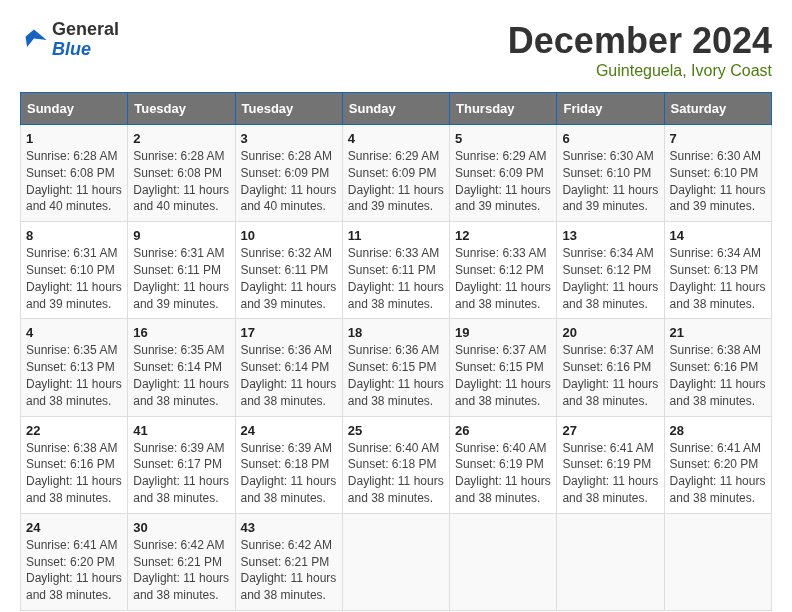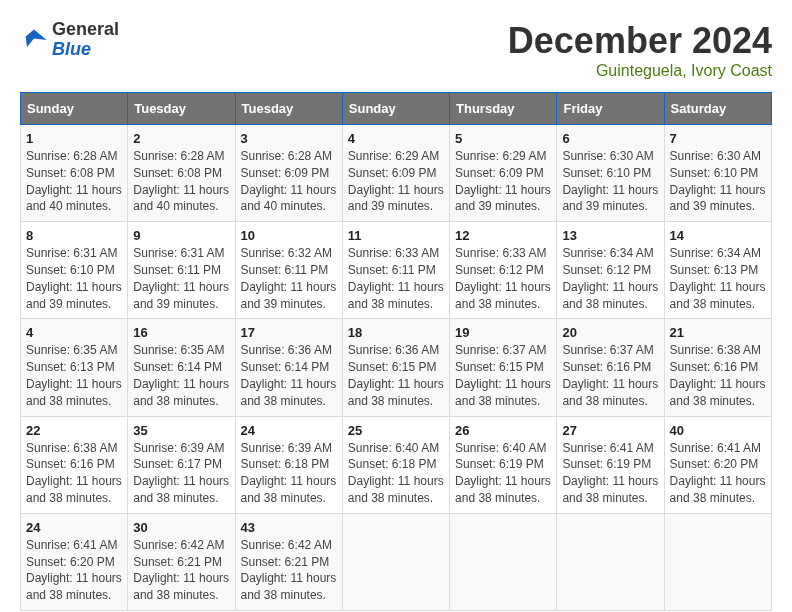--- a/index.html
+++ b/index.html
@@ -210,41 +210,41 @@
           <span class="day-number">21</span>
           <div class="day-info">Sunrise: 6:38 AM<br>Sunset: 6:16 PM<br>Daylight: 11 hours<br>and 38 minutes.</div>
         </td>
       </tr>
       <tr>
         <td>
           <span class="day-number">22</span>
           <div class="day-info">Sunrise: 6:38 AM<br>Sunset: 6:16 PM<br>Daylight: 11 hours<br>and 38 minutes.</div>
         </td>
         <td>
-          <span class="day-number">35</span>
+          <span class="day-number">41</span>
           <div class="day-info">Sunrise: 6:39 AM<br>Sunset: 6:17 PM<br>Daylight: 11 hours<br>and 38 minutes.</div>
         </td>
         <td>
           <span class="day-number">24</span>
           <div class="day-info">Sunrise: 6:39 AM<br>Sunset: 6:18 PM<br>Daylight: 11 hours<br>and 38 minutes.</div>
         </td>
         <td>
           <span class="day-number">25</span>
           <div class="day-info">Sunrise: 6:40 AM<br>Sunset: 6:18 PM<br>Daylight: 11 hours<br>and 38 minutes.</div>
         </td>
         <td>
           <span class="day-number">26</span>
           <div class="day-info">Sunrise: 6:40 AM<br>Sunset: 6:19 PM<br>Daylight: 11 hours<br>and 38 minutes.</div>
         </td>
         <td>
           <span class="day-number">27</span>
           <div class="day-info">Sunrise: 6:41 AM<br>Sunset: 6:19 PM<br>Daylight: 11 hours<br>and 38 minutes.</div>
         </td>
         <td>
-          <span class="day-number">40</span>
+          <span class="day-number">28</span>
           <div class="day-info">Sunrise: 6:41 AM<br>Sunset: 6:20 PM<br>Daylight: 11 hours<br>and 38 minutes.</div>
         </td>
       </tr>
       <tr>
         <td>
           <span class="day-number">24</span>
           <div class="day-info">Sunrise: 6:41 AM<br>Sunset: 6:20 PM<br>Daylight: 11 hours<br>and 38 minutes.</div>
         </td>
         <td>
           <span class="day-number">30</span>

